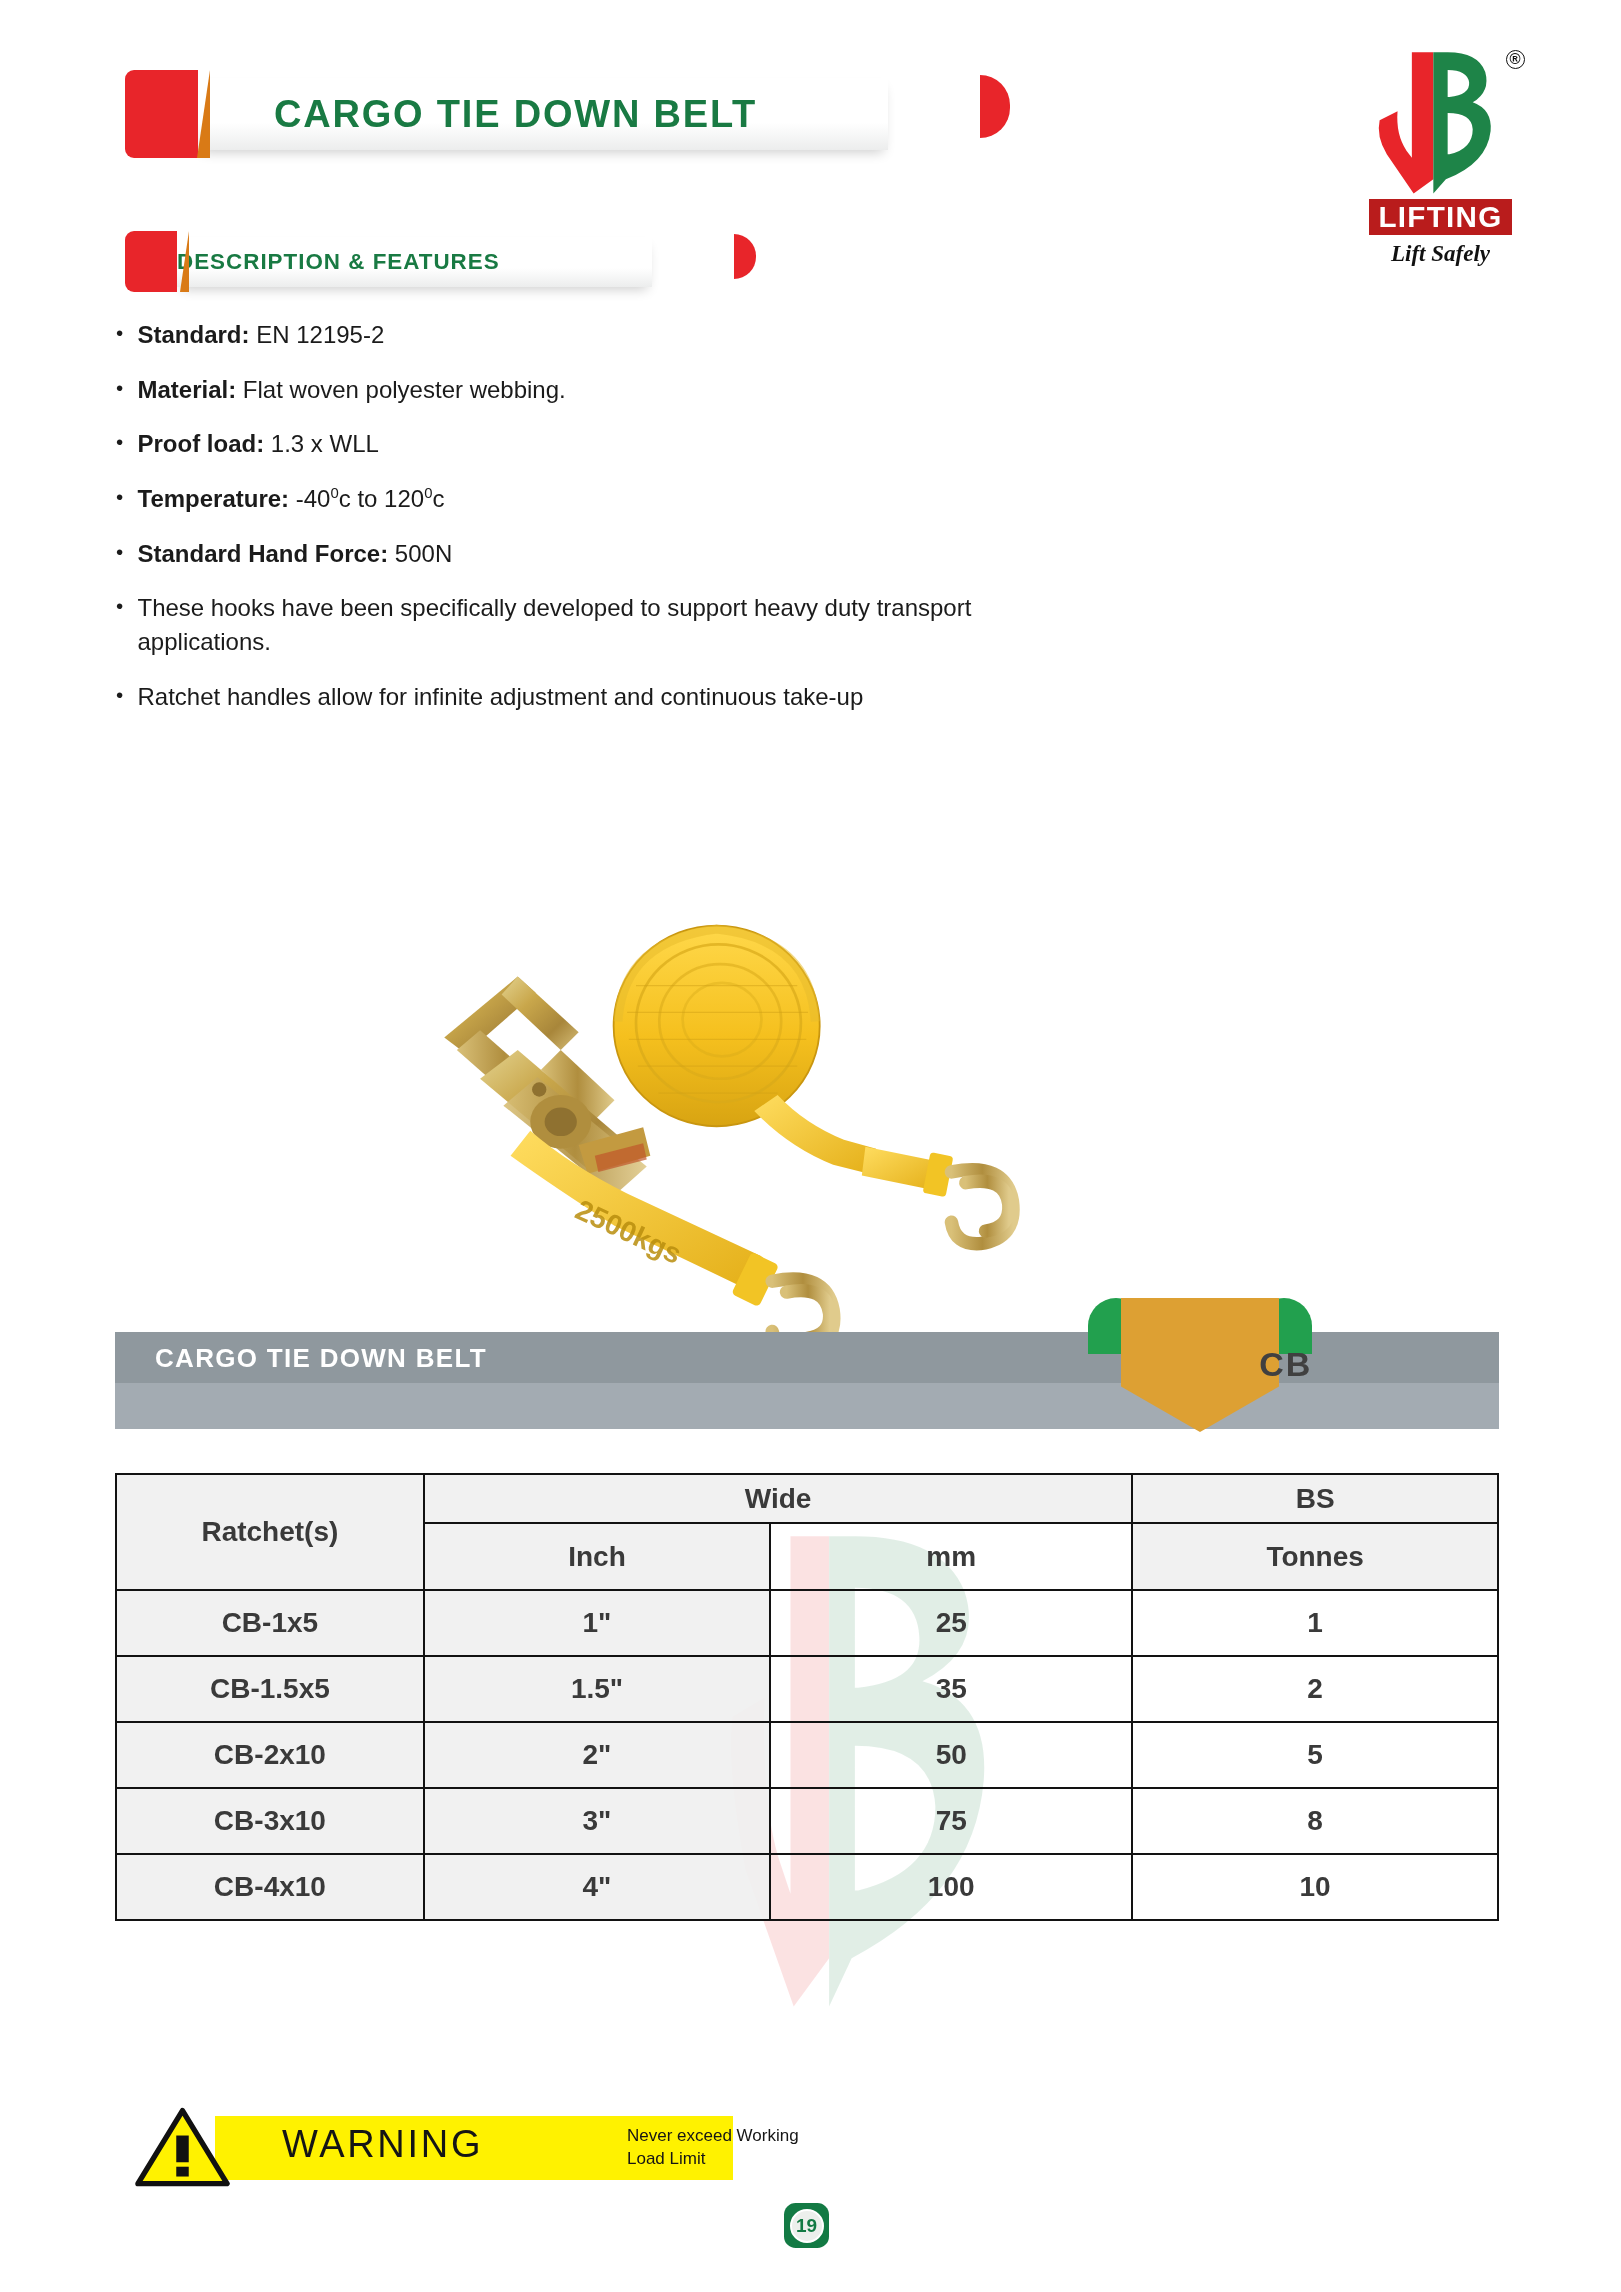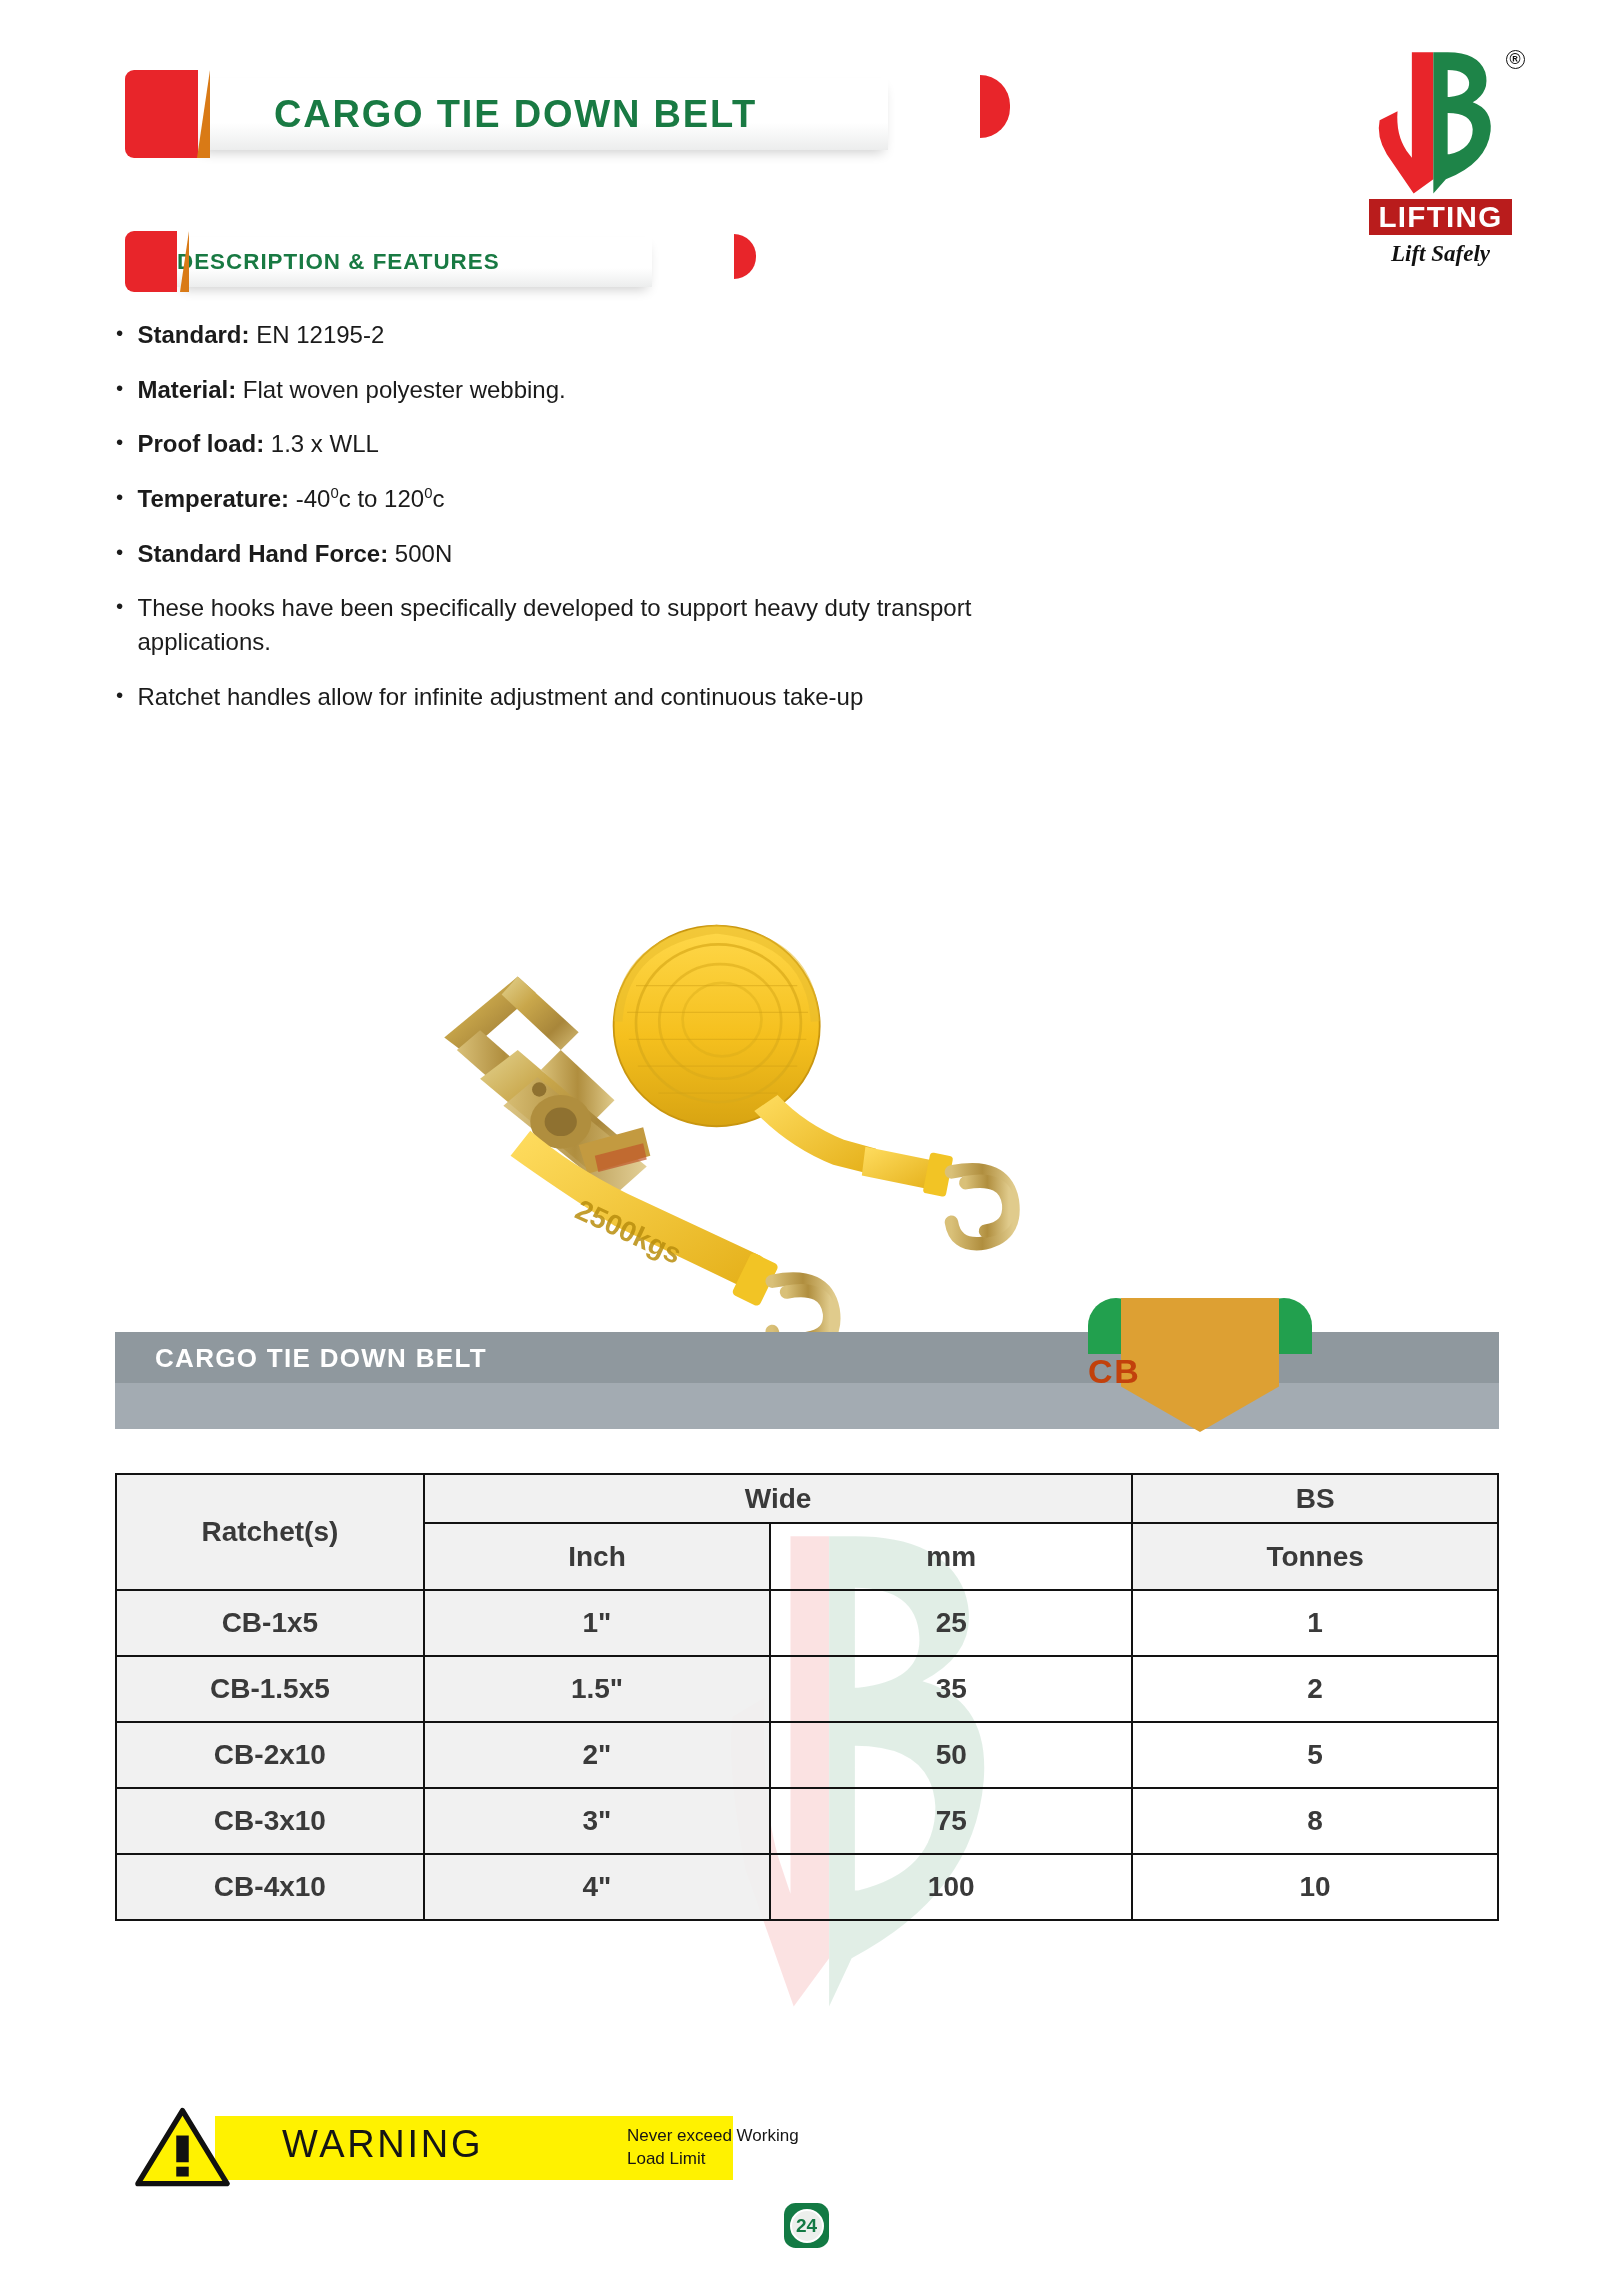--- a/index.html
+++ b/index.html
@@ -130,22 +130,22 @@
     position: absolute; top: 0; width: 56px; height: 56px; background: #22A04E;
   }
   .cb-ribbon .grn-l { left: 0; border-radius: 36px 36px 0 0; }
   .cb-ribbon .grn-r { right: 0; border-radius: 36px 36px 0 0; }
   .cb-ribbon .body {
     position: absolute; left: 33px; top: 0; width: 158px; height: 134px;
     background: #DDA033;
     clip-path: polygon(0 0, 100% 0, 100% 66%, 50% 100%, 0 66%);
   }
   .cb-ribbon .cb-text {
-    position: absolute; left: 0; top: 54px; width: 224px;
-    text-align: left; color: #c2410c; font-weight: bold; font-size: 34px;
+    position: absolute; left: 0; top: 47px; width: 224px;
+    text-align: right; color: #404040; font-weight: bold; font-size: 34px;
     letter-spacing: 1.8px; z-index: 7;
   }
 
   
   #watermark {
     position: absolute; left: 681px; top: 1522px;
     width: 322px; height: 502px; z-index: 0; pointer-events: none;
   }
 
   
@@ -446,17 +446,17 @@
     </div>
     <div class="wtext">WARNING</div>
     <div class="wsub">
       <div>Never exceed Working</div>
       <div>Load Limit</div>
     </div>
   </div>
 
 
   <div id="page-badge">
-    <div class="ring">24</div>
+    <div class="ring">19</div>
   </div>
 
 </div>
 
 
 </body></html>

